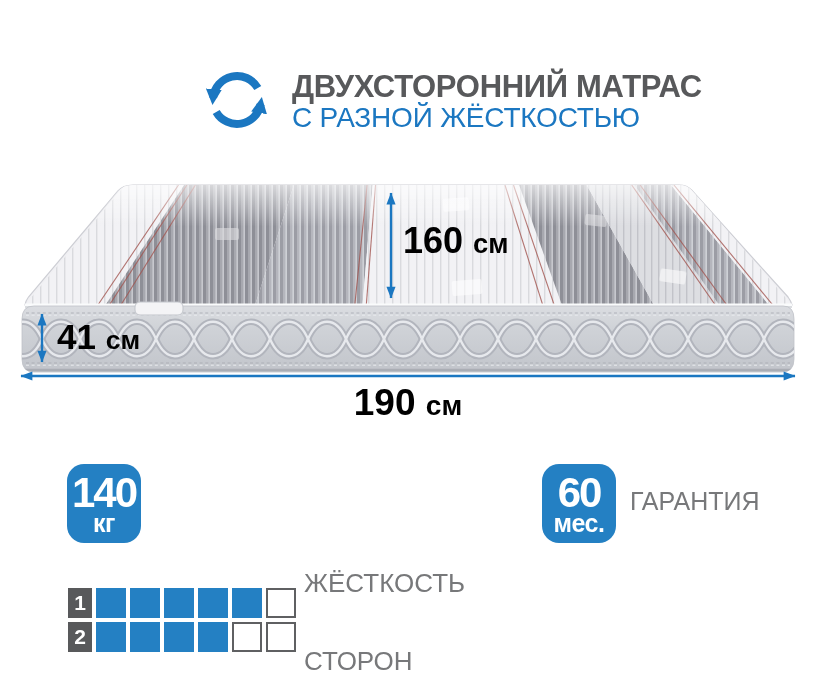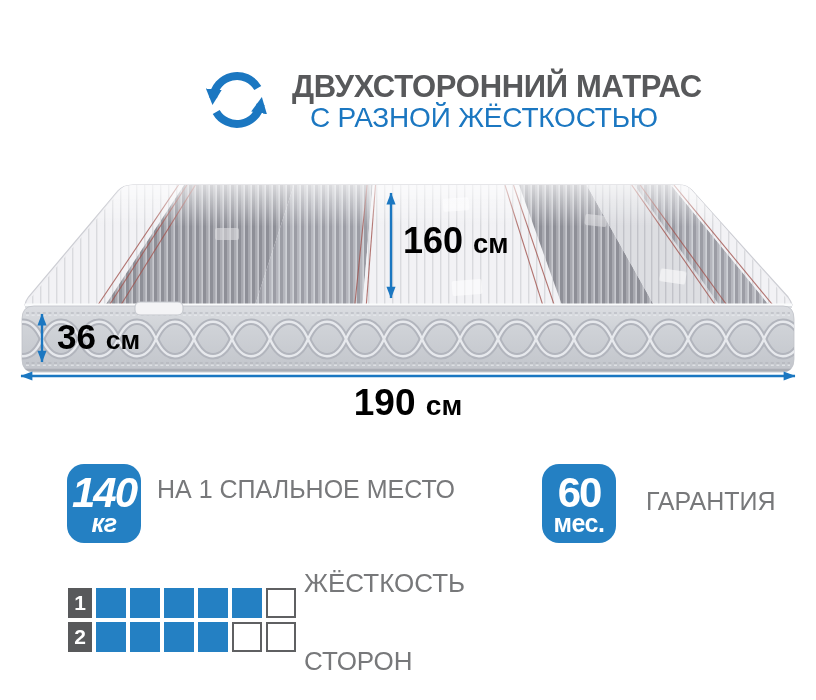--- a/index.html
+++ b/index.html
@@ -5,41 +5,41 @@
   html,body{margin:0;padding:0;background:#fff;}
   body{width:816px;height:700px;overflow:hidden;
        font-family:"Liberation Sans","DejaVu Sans",sans-serif;}
   .canvas{position:relative;width:816px;height:557px;background:#fff;}
 
   
   .hdr-icon{position:absolute;left:195px;top:57px;}
   .title{position:absolute;left:292px;top:69px;font-size:31px;font-weight:bold;
          color:#58595b;letter-spacing:-.3px;white-space:nowrap;}
   .subtitle{position:absolute;left:292px;top:102px;font-size:28px;color:#1b77c1;
-            letter-spacing:-.2px;white-space:nowrap;margin-left:18px;}
+            letter-spacing:-.2px;white-space:nowrap;}
 
   
   .fig{position:absolute;left:0;top:170px;width:816px;height:260px;}
   .dim{position:absolute;color:#000000;font-weight:bold;white-space:nowrap;line-height:1;}
   .dim .unit{font-size:.76em;}
   .dim-depth{left:403px;top:223px;font-size:36px;}
   .dim-height{left:57px;top:319px;font-size:35px;}
   .dim-length{left:0;top:384px;width:816px;text-align:center;font-size:37px;}
 
   
   .badge{position:absolute;width:74px;height:79px;background:#2480c3;border-radius:17px;
          color:#fff;font-weight:bold;display:flex;flex-direction:column;
          align-items:center;justify-content:center;text-align:center;}
   .badge .val{font-size:42px;line-height:38px;letter-spacing:-2px;}
   .badge .unit{font-size:25px;line-height:22px;letter-spacing:-.5px;}
-  .badge-load{left:67px;top:464px;font-style:italic;}
+  .badge-load{left:67px;top:464px;}
   .badge-warranty{left:542px;top:464px;text-align:center;}
   .feat-text{position:absolute;color:#77787a;font-size:25px;line-height:31px;white-space:nowrap;}
   .feat-load{left:157px;top:474px;}
-  .feat-warranty{left:646px;top:486px;}
+  .feat-warranty{left:630px;top:486px;}
 
   
   .scale-row{position:absolute;left:68px;height:30px;display:flex;gap:4px;align-items:stretch;}
   .row1{top:588px;} .row2{top:622px;}
   .num-sq{width:24px;background:#58595b;color:#fff;font-weight:bold;font-size:21px;
           display:flex;align-items:center;justify-content:center;flex:none;}
   .sqs{display:flex;gap:4px;}
   .sq{width:30px;height:30px;box-sizing:border-box;flex:none;}
   .sq-f{background:#2480c3;}
   .sq-e{background:#fff;border:2px solid #5f6062;}
@@ -171,34 +171,33 @@
       <line x1="42" y1="144" x2="42" y2="192" marker-start="url(#da)" marker-end="url(#da)"></line>
       <line x1="21" y1="206" x2="795" y2="206" marker-start="url(#da)" marker-end="url(#da)"></line>
     </g>
   </svg>
 
   <div class="dim dim-depth">
     <span>160</span>
     <span class="unit">см</span>
   </div>
   <div class="dim dim-height">
-    <span>36</span>
+    <span>41</span>
     <span class="unit">см</span>
   </div>
   <div class="dim dim-length">
     <span>190</span>
     <span class="unit">см</span>
   </div>
 
   <div class="badge badge-load">
     <div class="val">140</div>
     <div class="unit">кг</div>
   </div>
   <div class="feat-text feat-load">
-    <div>НА 1 СПАЛЬНОЕ МЕСТО</div>
   </div>
 
   <div class="badge badge-warranty">
     <div class="val">60</div>
     <div class="unit">мес.</div>
   </div>
   <div class="feat-text feat-warranty">ГАРАНТИЯ</div>
 
   <div class="scale-row row1">
     <div class="num-sq">1</div>

